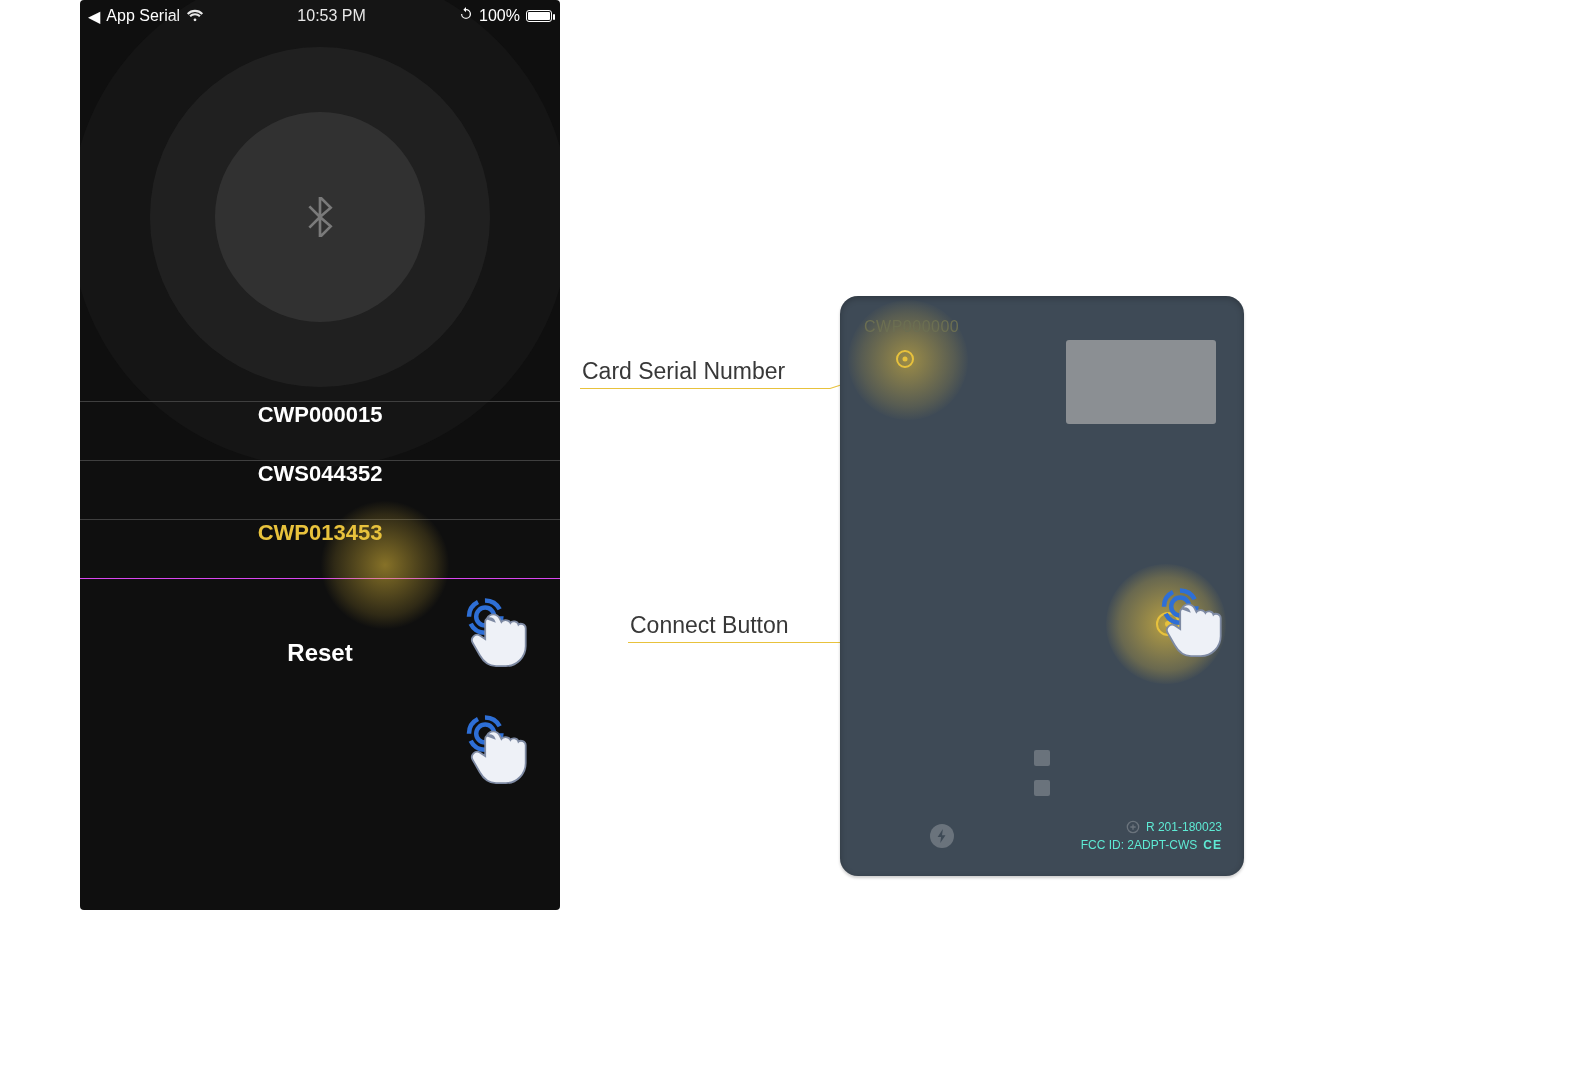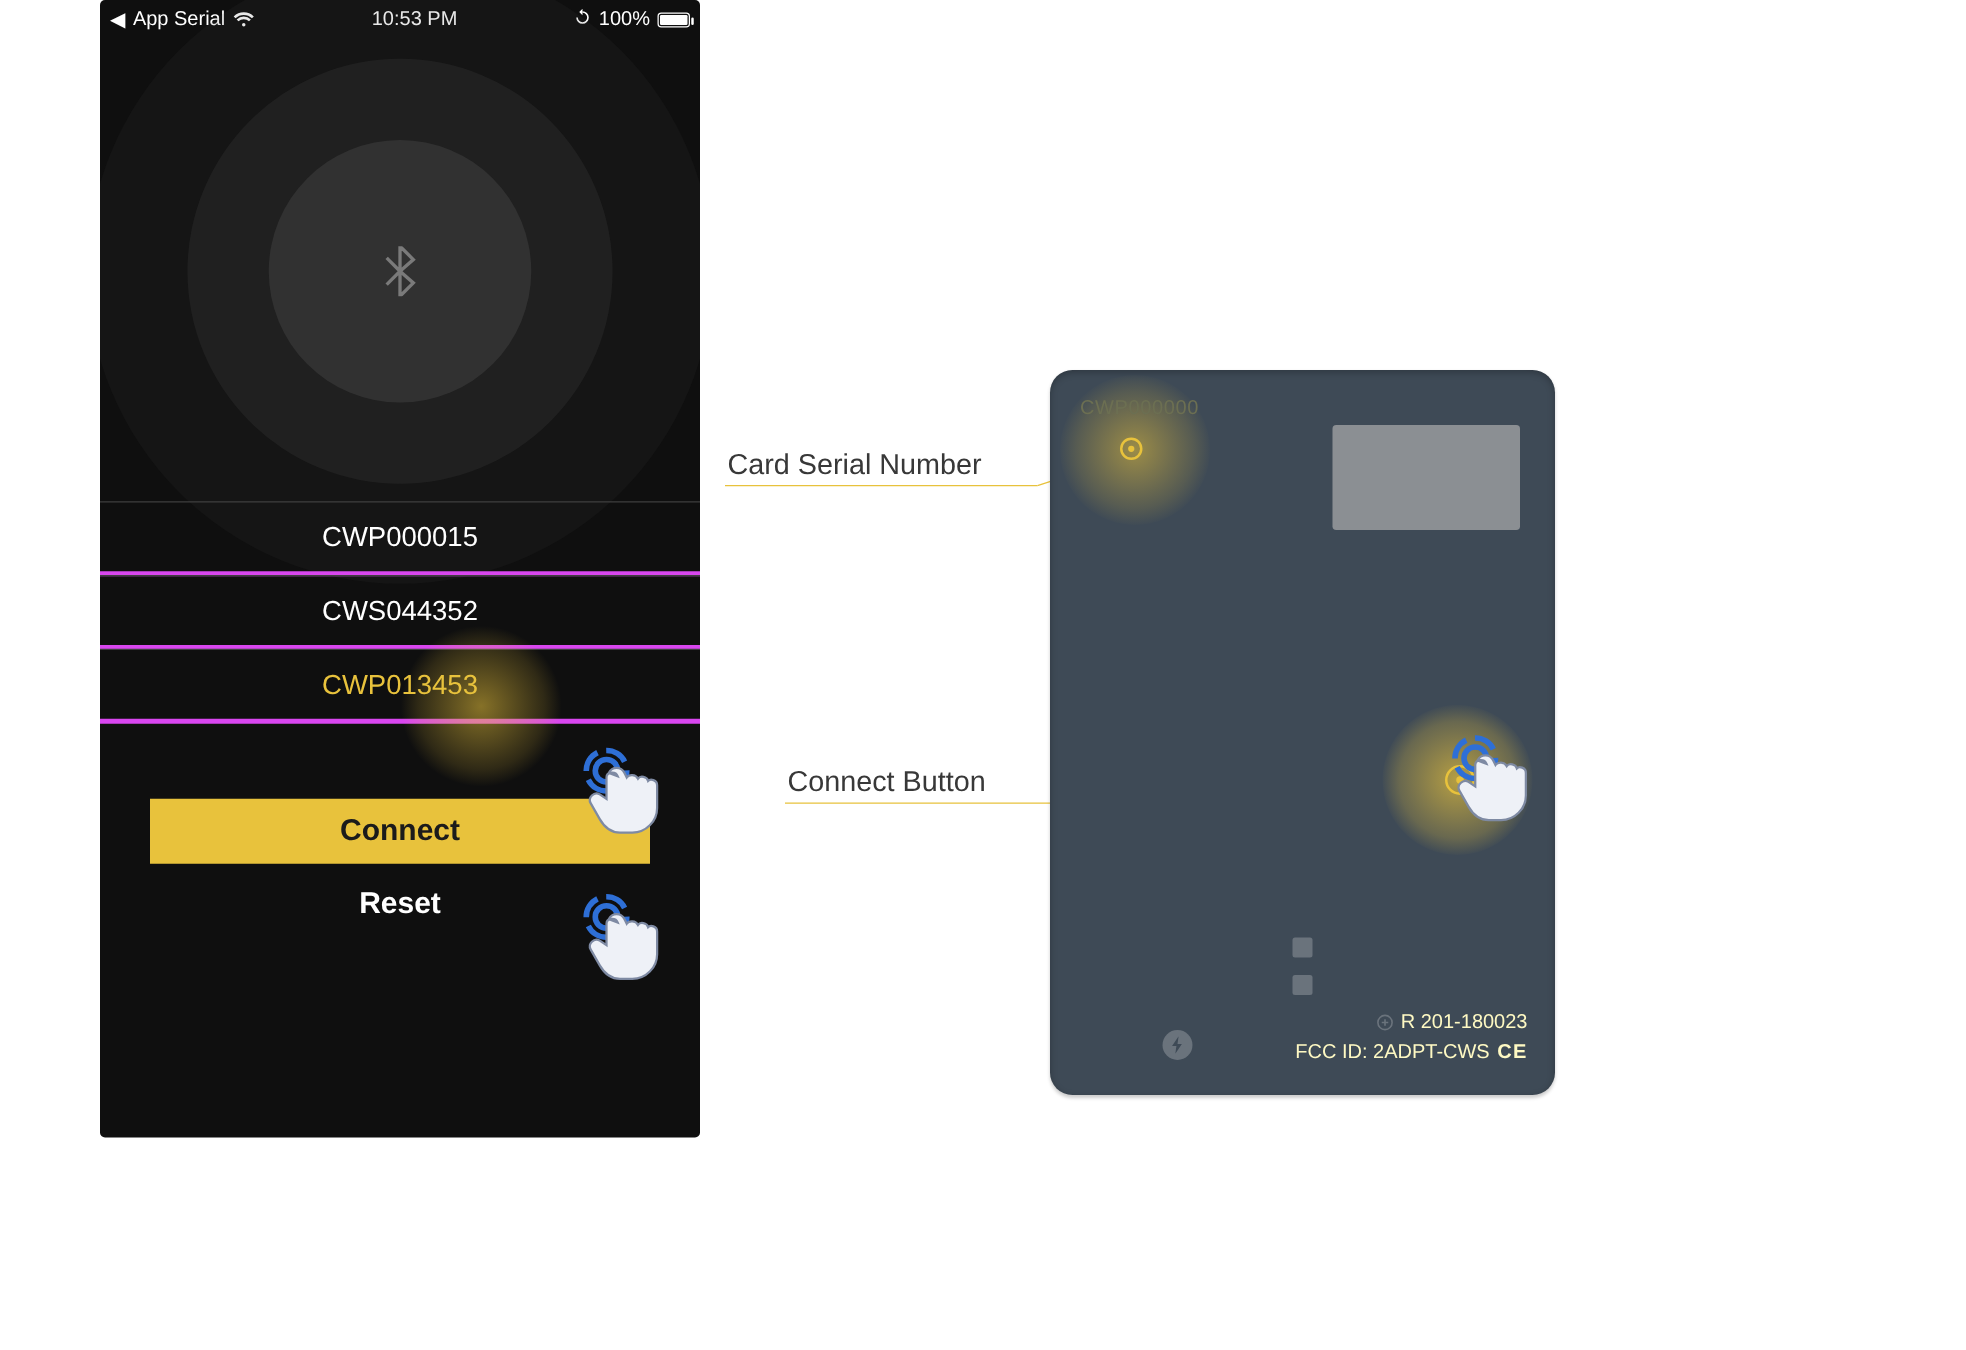--- a/index.html
+++ b/index.html
@@ -90,29 +90,30 @@
     display:flex; align-items:center; justify-content:center;
   }
 
   
   .device-list {
     width:100%;
   }
   .device-row {
     height: 60px;
     display:flex;
-    align-items:center;
+    align-items:flex-start;
     justify-content:center;
     color:#ffffff;
     font-size:22px;
     border-top:1px solid #3f3f3f;
-    border-bottom:4px solid #d946ef;
+    border-bottom:1px solid #d946ef;
     margin-top:-1px;
     cursor:pointer;
     position:relative;
+    font-weight:bold;
   }
   .device-row.selected { color:#e8c23c; }
   .row-highlight {
     position:absolute;
     right:110px;
     top:-20px;
     width:130px; height:130px;
     border-radius:50%;
     background: radial-gradient(circle, rgba(232,194,60,0.55) 0%, rgba(232,194,60,0.15) 55%, rgba(232,194,60,0) 70%);
     pointer-events:none;
@@ -210,22 +211,22 @@
     border-radius:50%;
     background:#6a737c;
     display:flex;align-items:center;justify-content:center;
     color:#3e4a56;
     font-size:14px;
   }
   .card-cert {
     position:absolute;
     right:22px;
     bottom:22px;
-    color:#fef9c3;
-    font-size:16px;
+    color:#5eead4;
+    font-size:12px;
     text-align:right;
     line-height:1.5;
   }
   .card-cert .row { display:flex; gap:6px; justify-content:flex-end; align-items:center;}
   .card-phys-btn-spot {
     position:absolute;
     right:18px;
     top:268px;
     width:120px;
     height:120px;
@@ -353,23 +354,20 @@
     <div class="device-row">
       <span>CWS044352</span>
     </div>
     <div class="device-row selected">
       <div class="row-highlight"></div>
       <span>CWP013453</span>
     </div>
   </div>
 
   <div class="btn-area">
-    <button class="connect-btn">
-      <span>Connect</span>
-    </button>
     <button class="reset-btn">
       <span>Reset</span>
     </button>
   </div>
 
   <div class="tap-hand" style="left:380px; top:595px;">
     <svg viewBox="0 0 100 100">
       <circle cx="28" cy="24" r="18" fill="none" stroke="#2e6fd6" stroke-width="5" stroke-dasharray="20 8"></circle>
       <circle cx="28" cy="24" r="10" fill="none" stroke="#2e6fd6" stroke-width="5"></circle>
       <path d="M30 26c3-6 11-6 14 0l2 4c2-3 8-3 10 1 2-3 8-2 9 2 2-2 8-1 8 4v20c0 12-10 22-22 22H40c-8 0-14-5-18-12l-8-14c-3-5 3-11 8-8l6 4V30c0-5 8-6 10-1z" fill="#eef1f7" stroke="#7e8aa3" stroke-width="2"></path>

